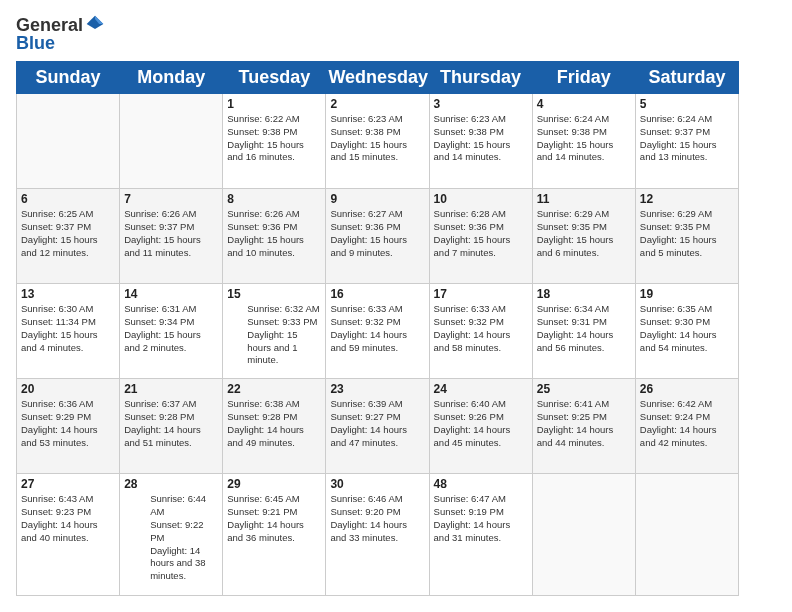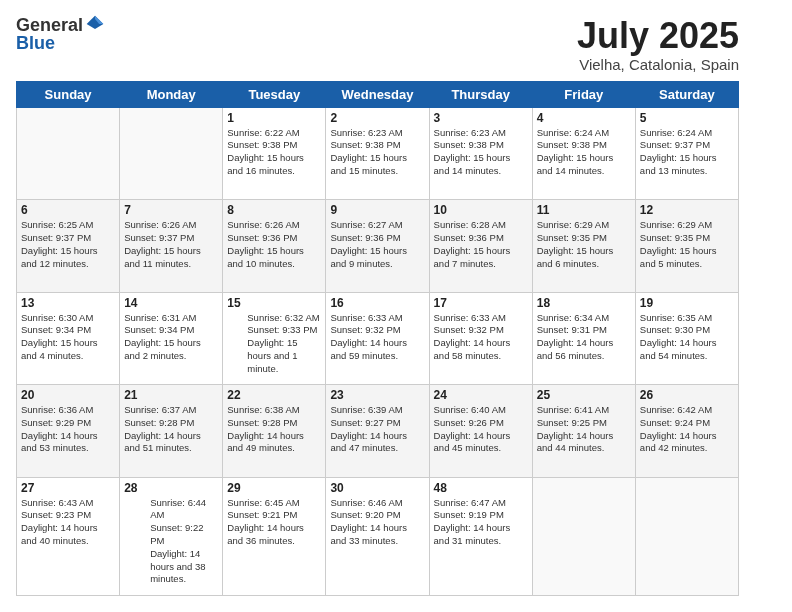--- a/index.html
+++ b/index.html
@@ -61,21 +61,21 @@
       flex: 1;
       border: 1px solid #ccc;
       border-collapse: collapse;
       width: 100%;
       table-layout: fixed;
     }
     .calendar th {
       background-color: #1a5fa8;
       color: #fff;
       text-align: center;
-      font-size: 13px;
+      font-size: 18px;
       padding: 5px 2px;
       border: 1px solid #1a5fa8;
     }
     .calendar td {
       border: 1px solid #ccc;
       vertical-align: top;
       padding: 3px 4px;
       font-size: 10px;
       color: #333;
       height: 88px;
@@ -108,24 +108,20 @@
       <div>
         <div style="display:flex;align-items:center;gap:2px;">
           <span class="logo-text-general">General</span>
           <svg class="logo-icon" viewBox="0 0 24 24" style="margin-top:-2px;">
             <polygon points="12,2 22,12 12,18 2,12" fill="#1a5fa8"></polygon>
             <polygon points="12,2 22,12 17,12 12,6" fill="#4a90d9"></polygon>
           </svg>
         </div>
         <span class="logo-text-blue">Blue</span>
       </div>
-    </div>
-    <div class="title-section">
-      <div class="month-title">July 2025</div>
-      <div class="location">Vielha, Catalonia, Spain</div>
     </div>
   </div>
 
   <table class="calendar">
     <thead>
       <tr>
         <th>Sunday</th>
         <th>Monday</th>
         <th>Tuesday</th>
         <th>Wednesday</th>
@@ -210,21 +206,21 @@
             <span class="day-number">12</span>
             <div class="cell-text" style="white-space: pre-line;">Sunrise: 6:29 AM
 Sunset: 9:35 PM
 Daylight: 15 hours and 5 minutes.</div>
           </td>
         </tr>
         <tr>
           <td>
             <span class="day-number">13</span>
             <div class="cell-text" style="white-space: pre-line;">Sunrise: 6:30 AM
-Sunset: 9:34 PM
+Sunset: 11:34 PM
 Daylight: 15 hours and 4 minutes.</div>
           </td>
           <td>
             <span class="day-number">14</span>
             <div class="cell-text" style="white-space: pre-line;">Sunrise: 6:31 AM
 Sunset: 9:34 PM
 Daylight: 15 hours and 2 minutes.</div>
           </td>
           <td>
             <span class="day-number">15</span>

